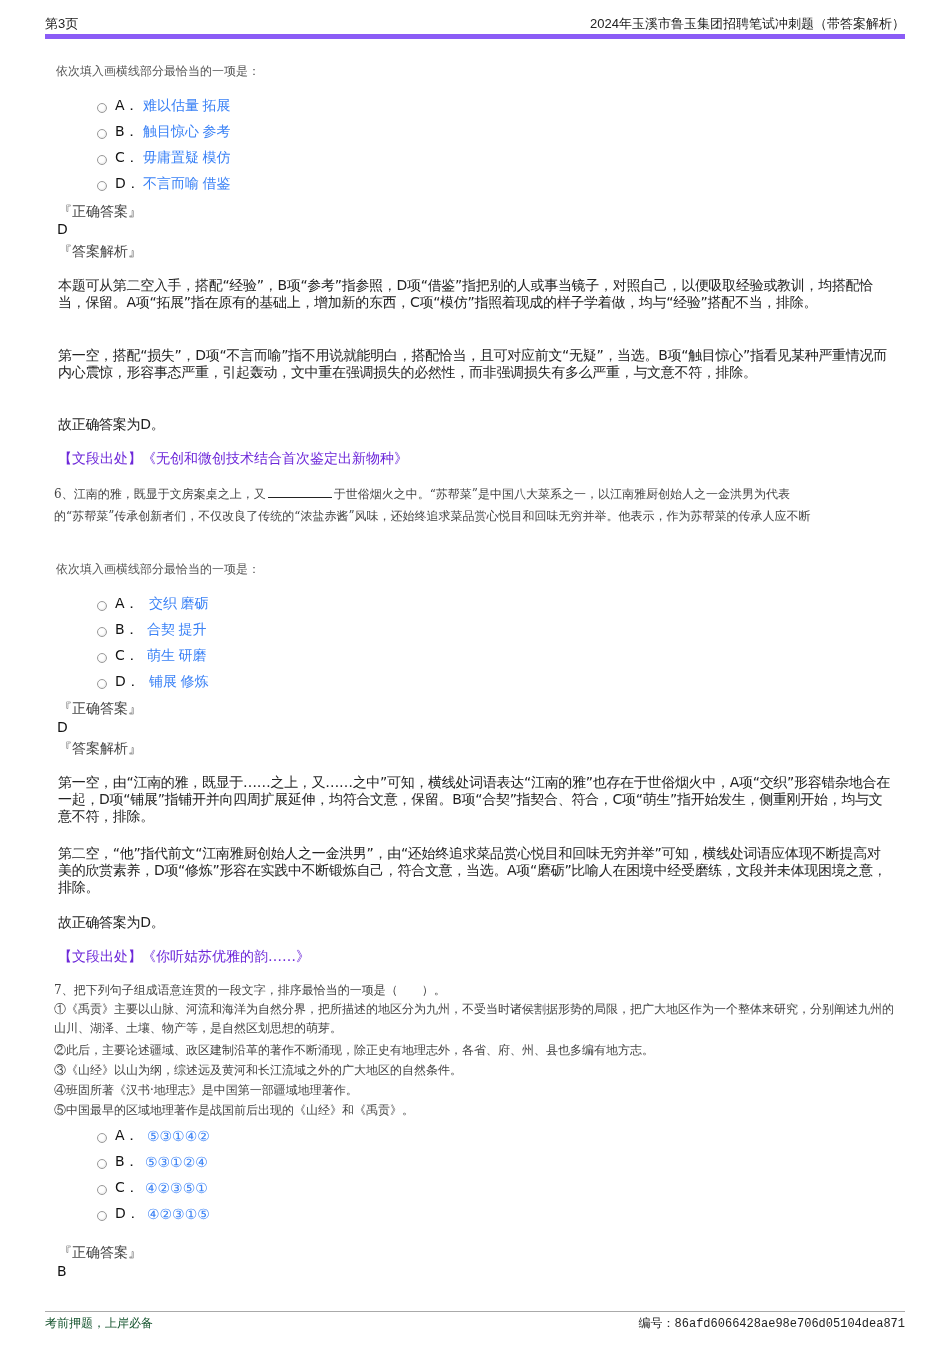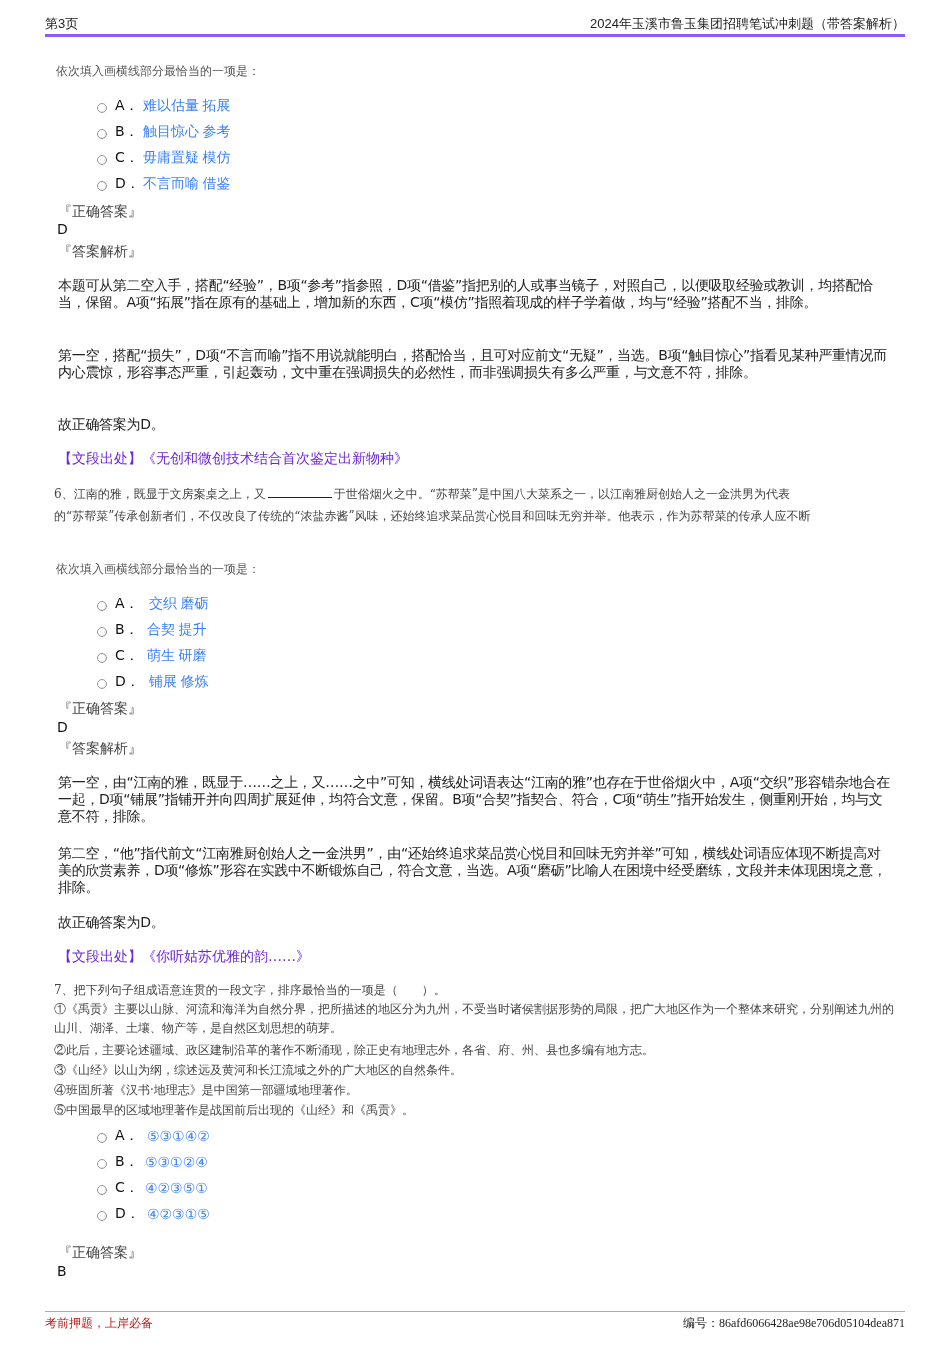--- a/index.html
+++ b/index.html
@@ -1,29 +1,29 @@
 <!DOCTYPE html>
 <html><head>
 <meta charset="utf-8">
 <style>
   html, body { margin:0; padding:0; background:#ffffff; }
   body { width:950px; height:1345px; position:relative; overflow:hidden;
          font-family:"DejaVu Sans", "Liberation Sans", sans-serif; color:#333; }
   .page-header { position:absolute; left:45px; right:45px; top:12px; height:22px;
-                 border-bottom:3px solid #8b5cf6;text-align:center; }
+                 border-bottom:5px solid #8b5cf6;text-align:center; }
   .page-header .left { position:absolute; left:0; top:3px; font-size:13px; color:#222;
                  font-family:"Liberation Sans", sans-serif; }
   .page-header .right { position:absolute; right:0; top:3px; font-size:13px; color:#222;
                  font-family:"Liberation Sans", sans-serif; }
   .page-footer { position:absolute; left:45px; right:45px; top:1311px; height:22px;
                  border-top:1px solid #aaa; }
-  .page-footer .left { position:absolute; left:0; top:3px; font-size:12px; color:#b91c1c;
+  .page-footer .left { position:absolute; left:0; top:3px; font-size:12px; color:#14532d;
                  font-family:"Liberation Sans", sans-serif; }
   .page-footer .right { position:absolute; right:0; top:3px; font-size:12px; color:#222;
-                 font-family:Liberation Serif, serif; }
+                 font-family:Liberation Mono, monospace; }
 
   .abs { position:absolute; }
   .prompt { left:56px; font-size:12px; color:#555; font-family:"DejaVu Serif", serif; }
   .option { left:97px; font-size:14px; color:#333; display:flex; align-items:center; height:20px; }
   .radio { width:10px; height:10px; border-radius:50%; border:1px solid #999;
            background:radial-gradient(circle at 40% 40%, #fff 40%, #ddd 100%);
            margin-right:8px; margin-top:4px; box-sizing:border-box; }
   .opt-letter { font-family:"DejaVu Sans", sans-serif; color:#111; width:28px; display:inline-block; }
   .opt-text { font-family:Liberation Serif, serif; color:#3b82f6; }
   .label-bracket { left:58px; font-size:14px; color:#444; font-family:"DejaVu Serif", serif; }

